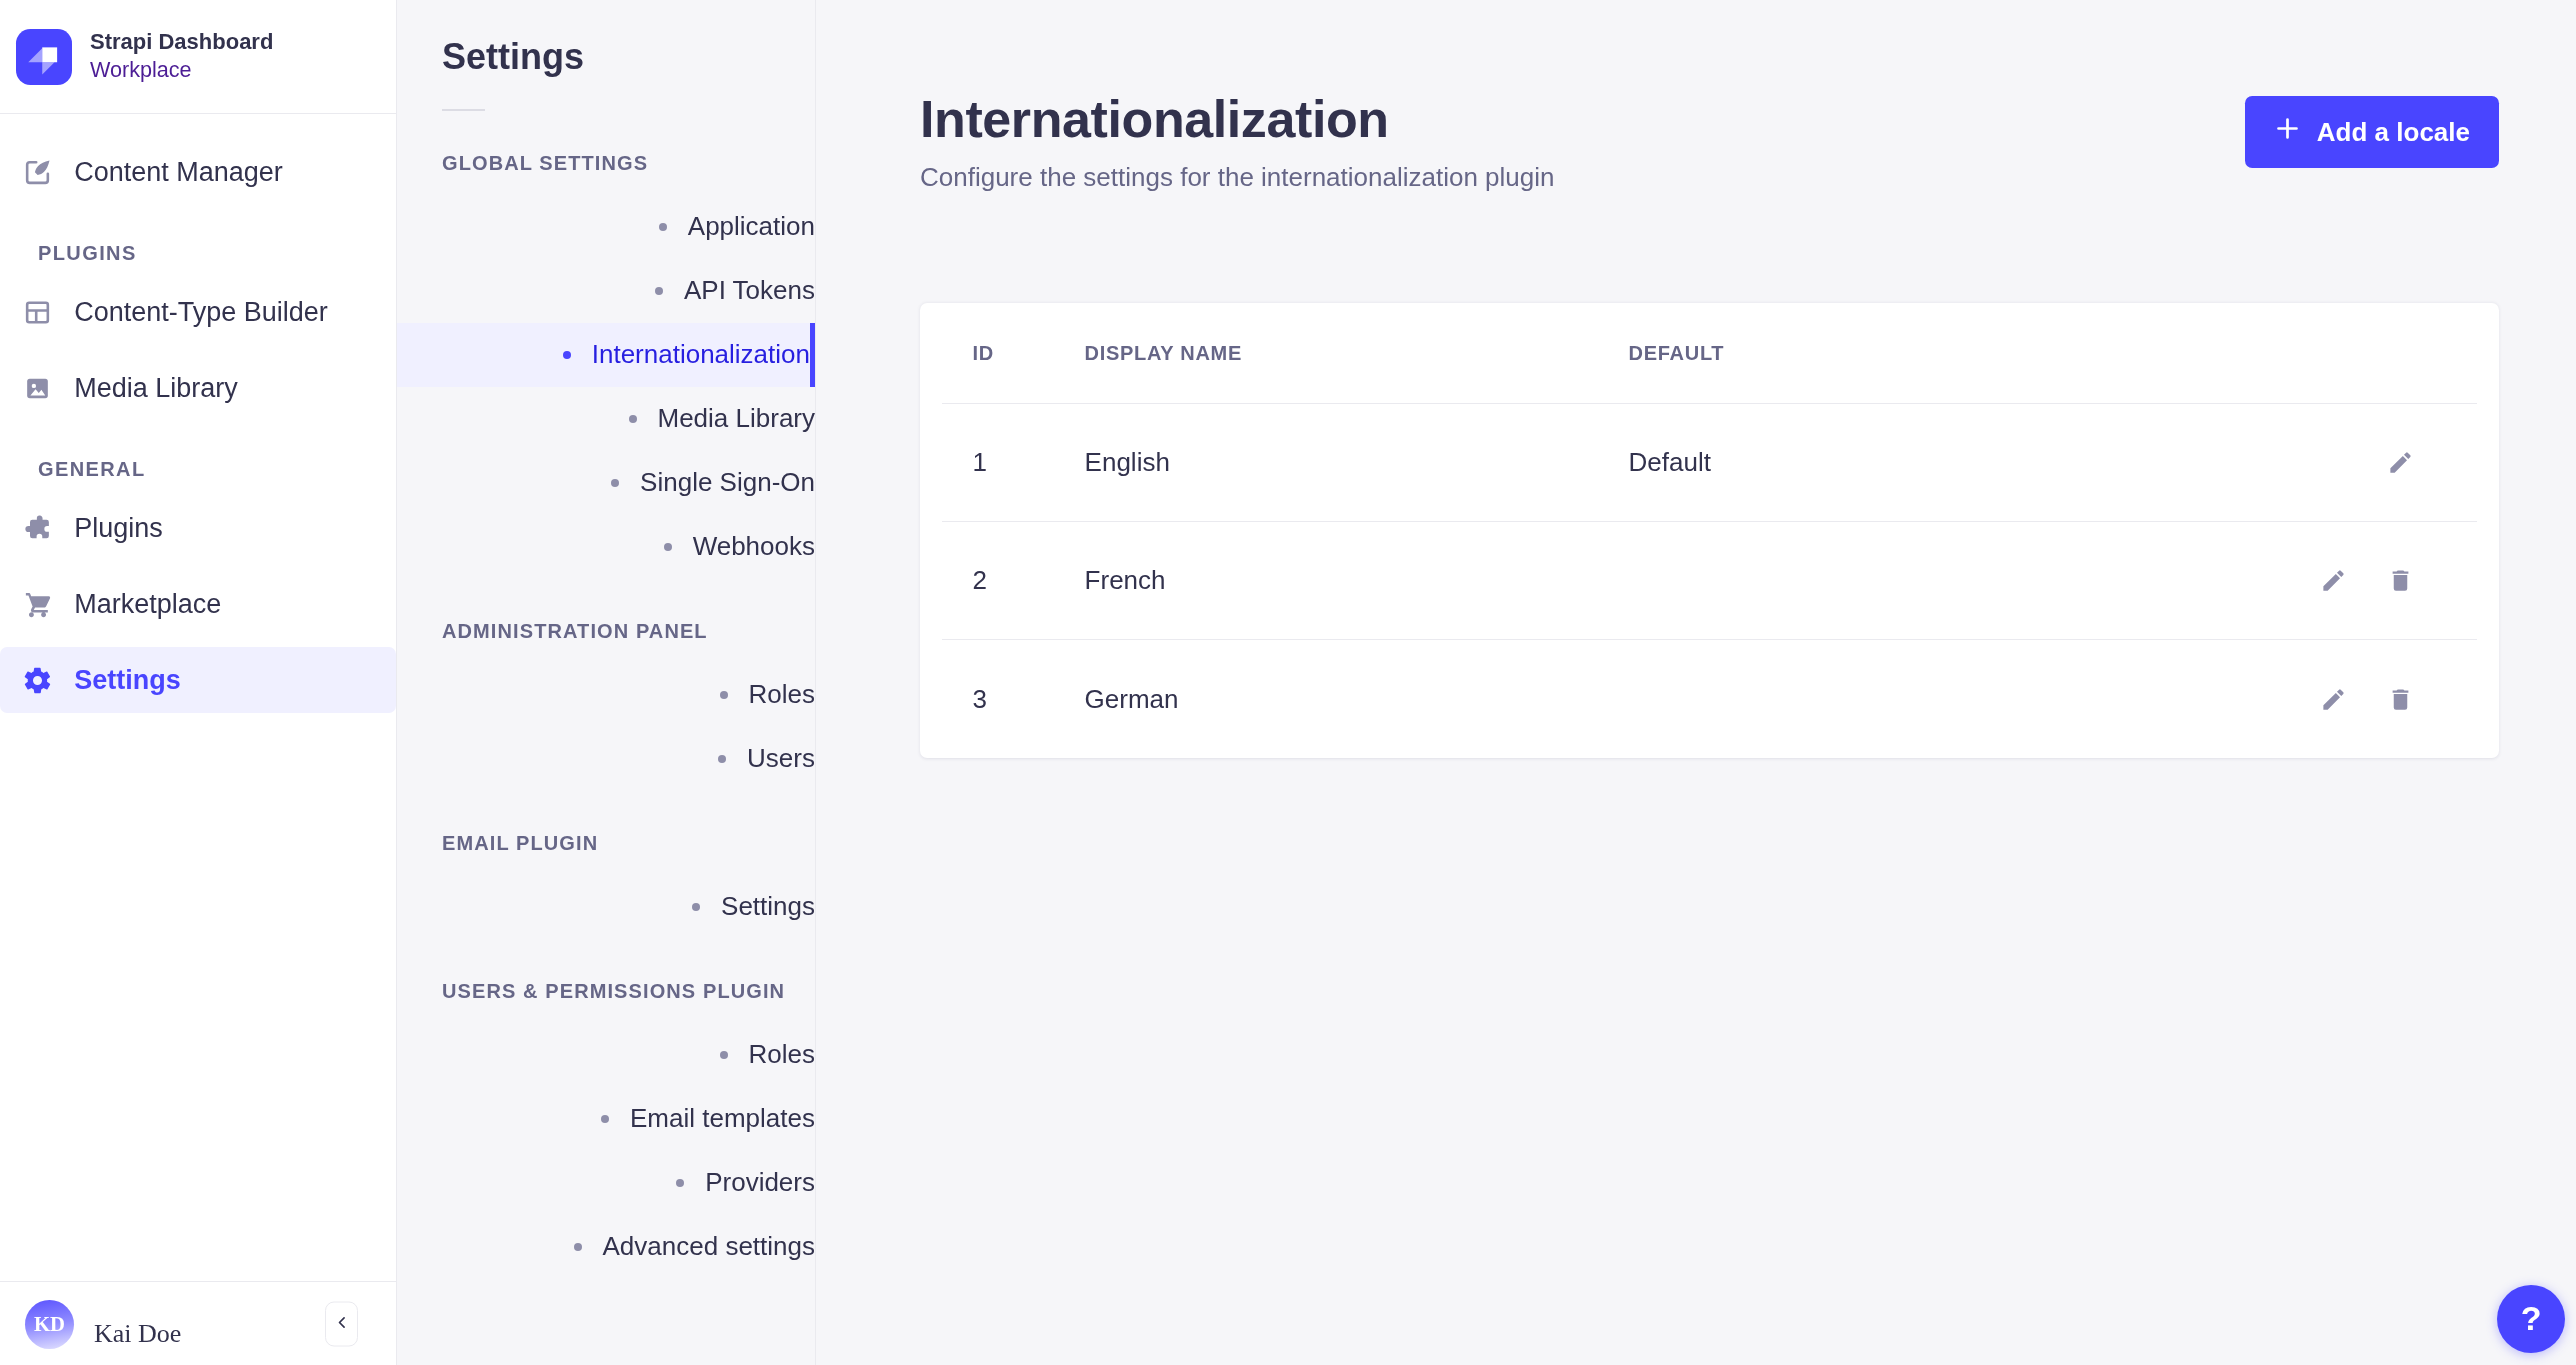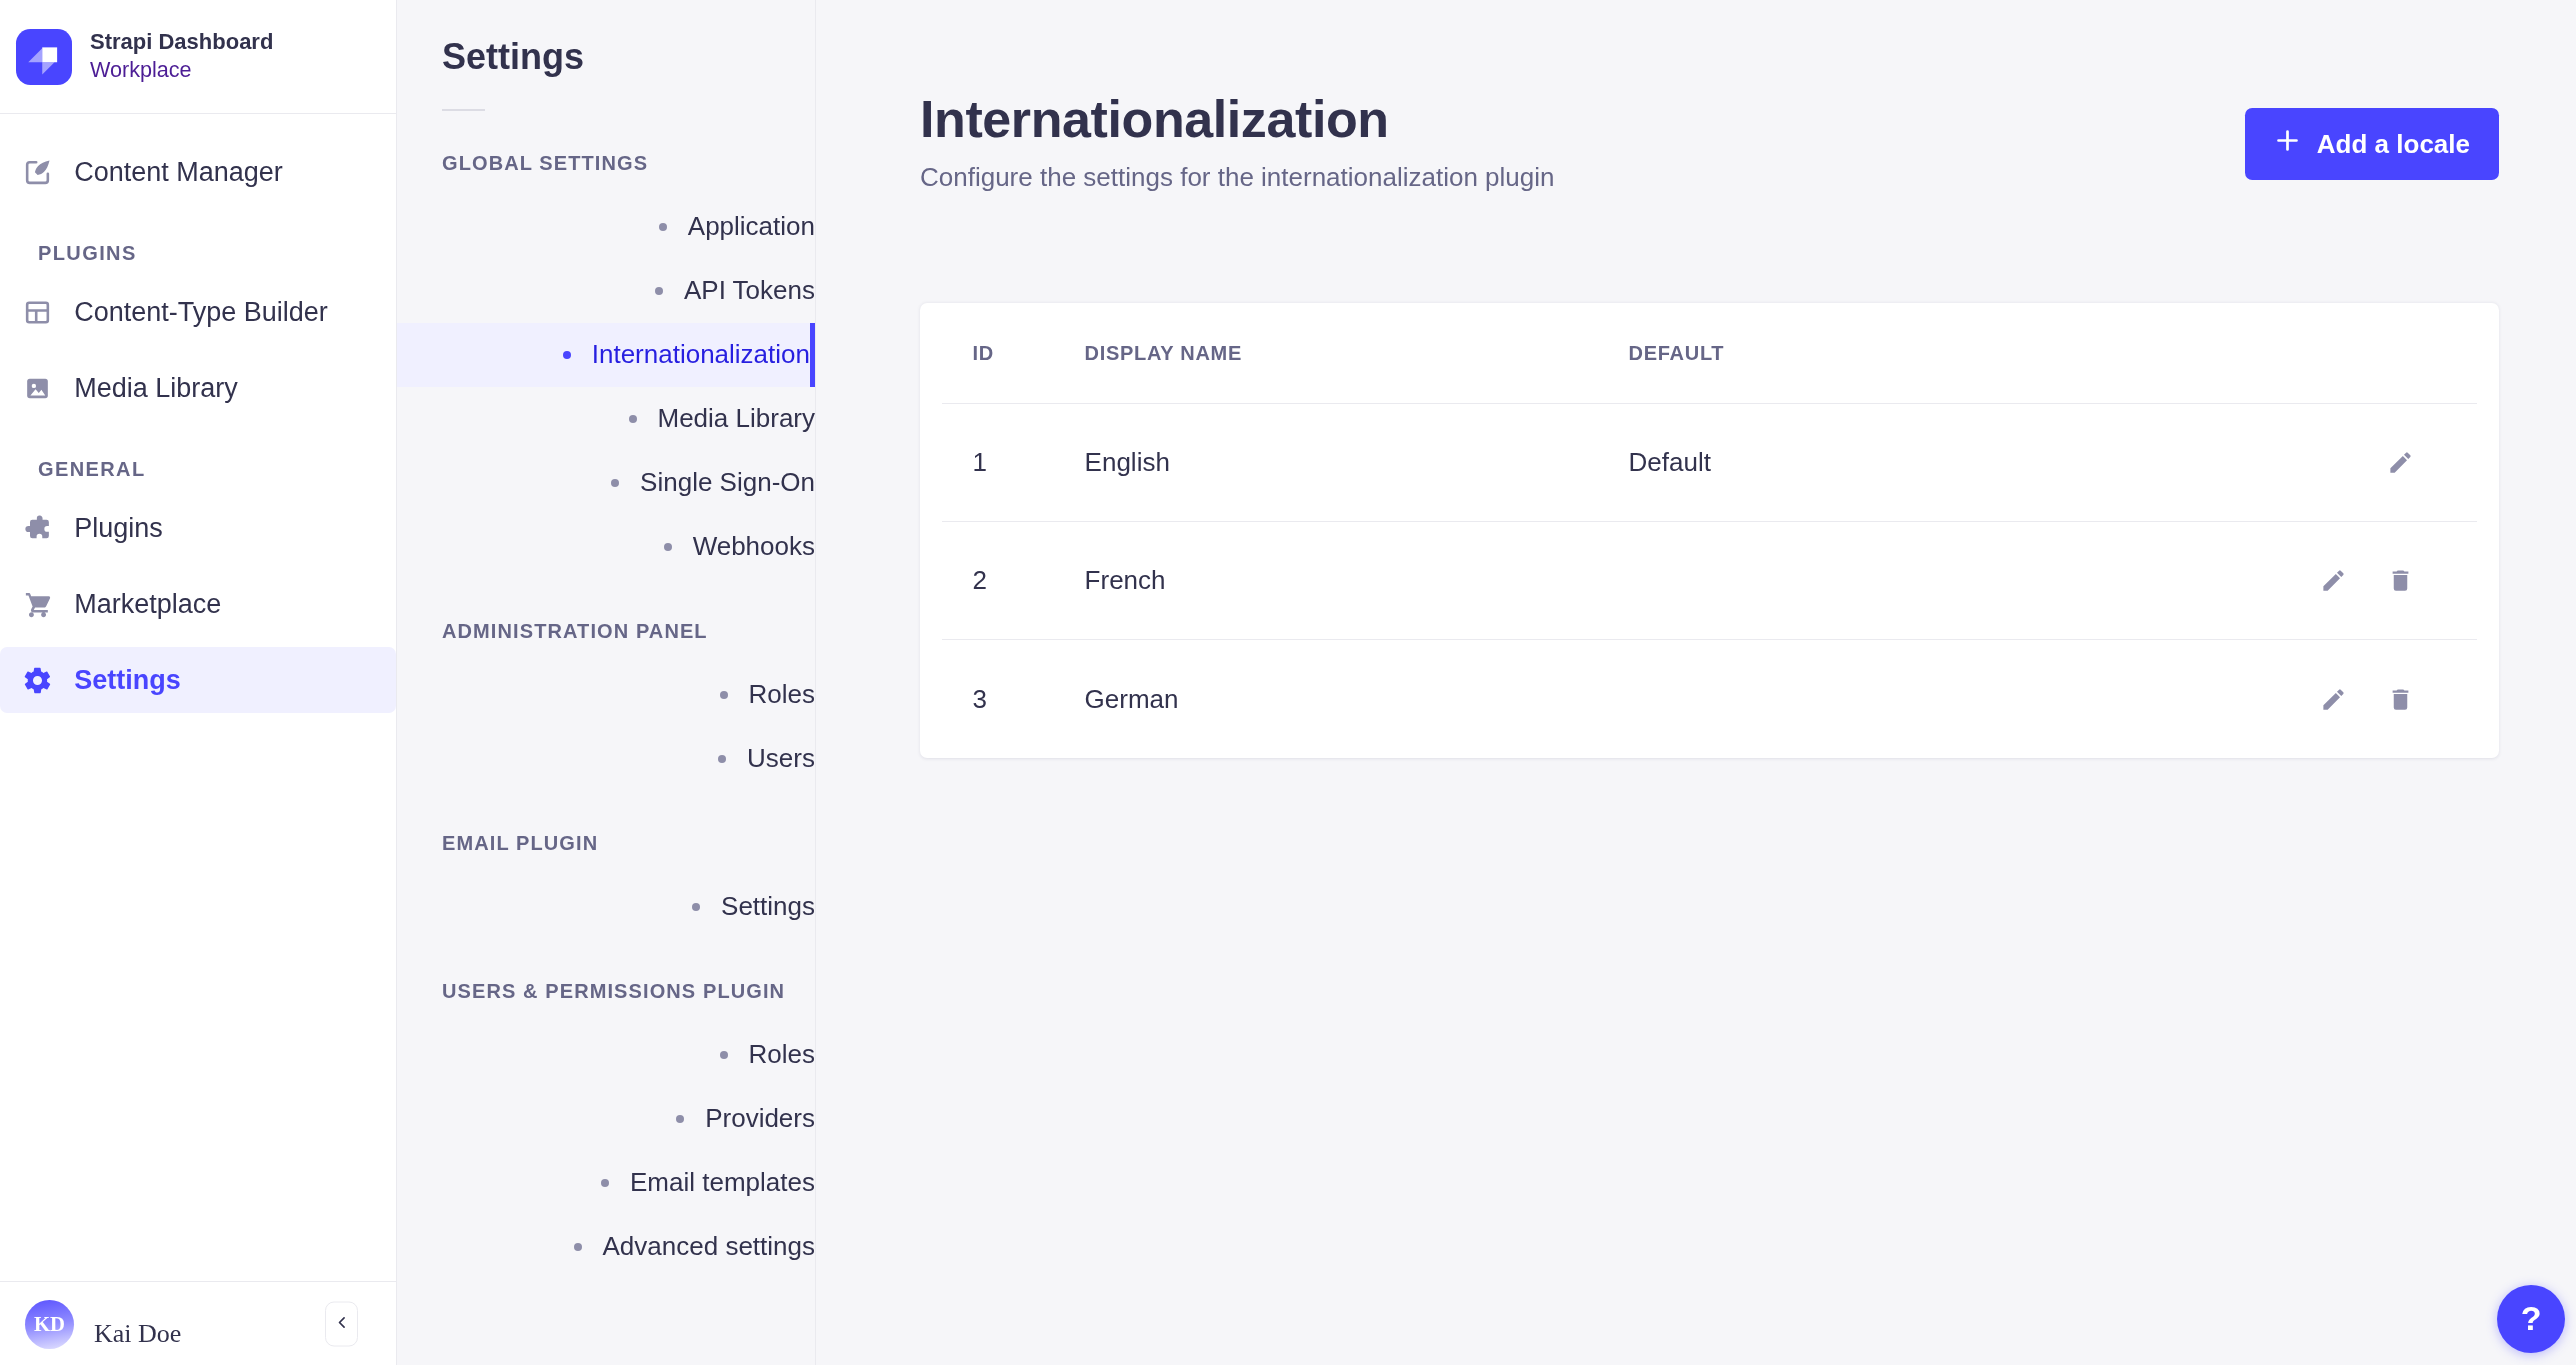--- a/index.html
+++ b/index.html
@@ -98,21 +98,21 @@
   .subnav-item.selected .bullet { background: #4945ff; }
   .subnav-item.selected .subnav-item-label { color: #271fe0; font-weight: 500; }
 
   
   .content { flex: 1; overflow: hidden; }
   .content-inner { padding: 90px 77px 0 104px; }
   .page-header { display: flex; justify-content: space-between; align-items: flex-start; }
   .page-title { font-size: 52px; font-weight: 600; color: #32324d; line-height: 1.15; letter-spacing: -0.4px; }
   .page-subtitle { margin-top: 12.6px; font-size: 26px; color: #666687; }
   .add-btn {
-    margin-top: 18px;
+    margin-top: 6px;
     height: 72px; padding: 0 29px; border: none; border-radius: 7.2px;
     background: #4945ff; color: #ffffff;
     font-family: "Liberation Sans", sans-serif;
     font-size: 26px; font-weight: 600;
     display: flex; align-items: center; gap: 16px;
     cursor: pointer;
   }
   .add-btn svg { width: 27px; height: 27px; }
 
   .card {
@@ -314,25 +314,25 @@
     </div>
 
     <div class="subnav-section">
       <div class="subnav-section-label">USERS &amp; PERMISSIONS PLUGIN</div>
       <div class="subnav-item">
         <span class="bullet"></span>
         <span class="subnav-item-label">Roles</span>
       </div>
       <div class="subnav-item">
         <span class="bullet"></span>
+        <span class="subnav-item-label">Email templates</span>
+      </div>
+      <div class="subnav-item">
+        <span class="bullet"></span>
         <span class="subnav-item-label">Providers</span>
-      </div>
-      <div class="subnav-item">
-        <span class="bullet"></span>
-        <span class="subnav-item-label">Email templates</span>
       </div>
       <div class="subnav-item">
         <span class="bullet"></span>
         <span class="subnav-item-label">Advanced settings</span>
       </div>
     </div>
   </nav>
 
   <main class="content">
     <div class="content-inner">

